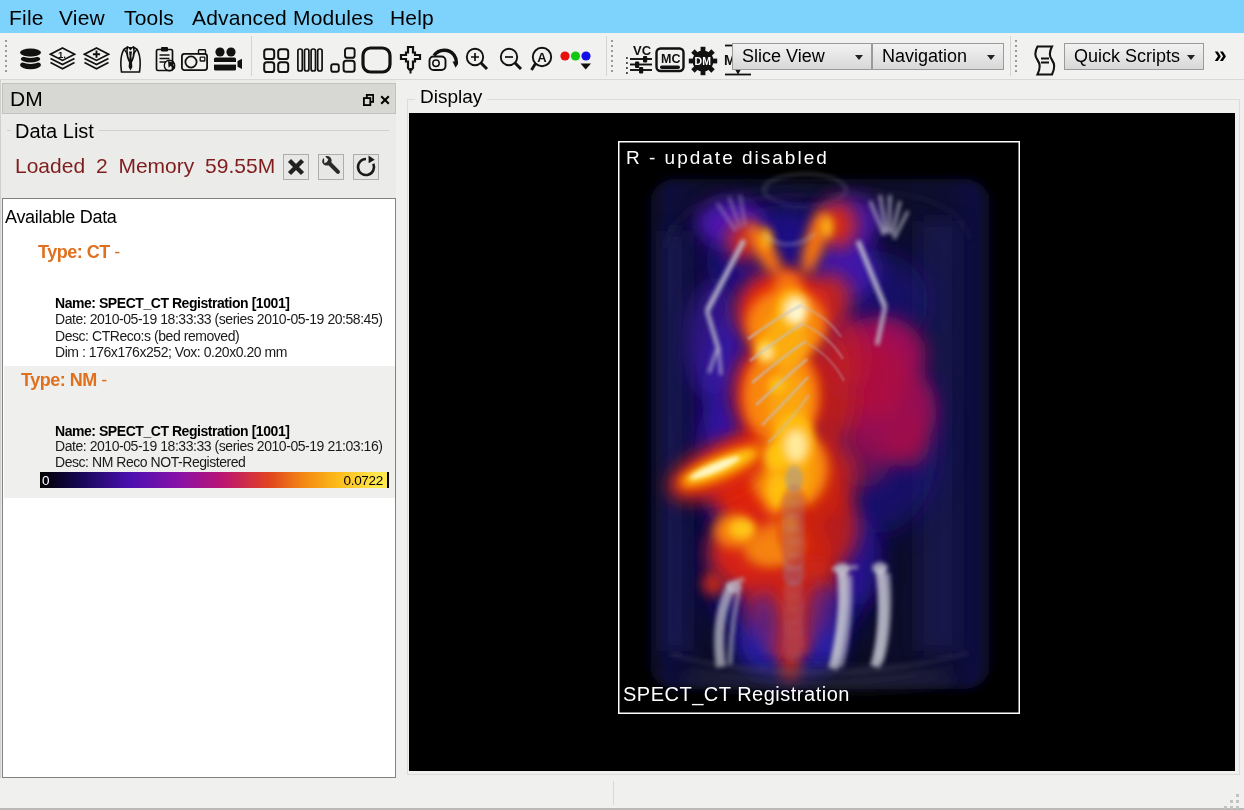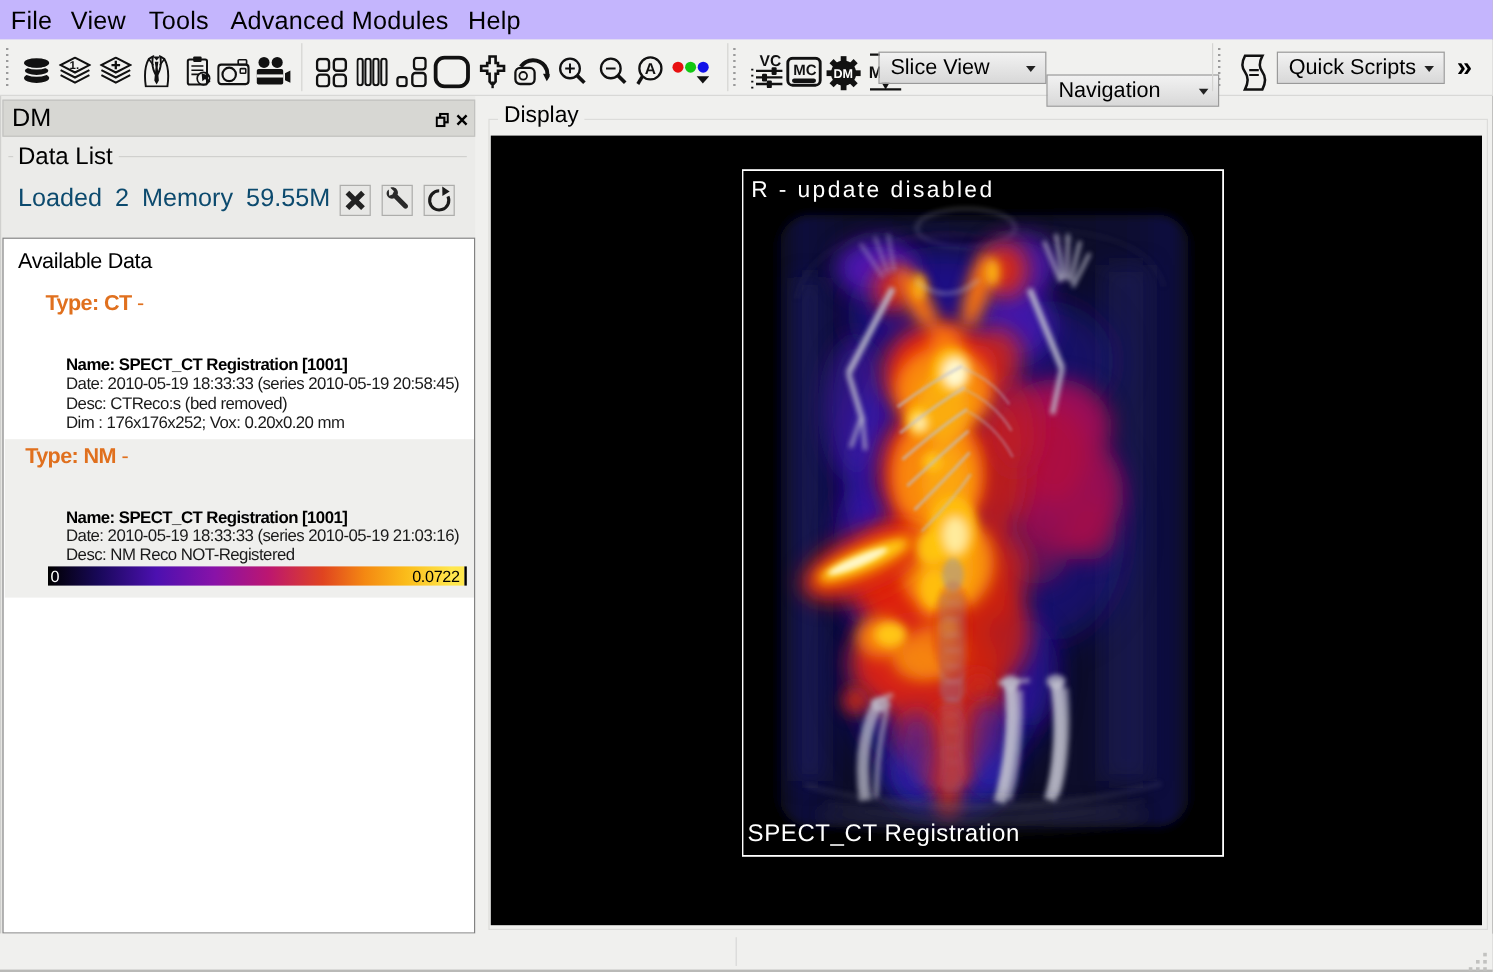--- a/index.html
+++ b/index.html
@@ -1,47 +1,47 @@
 <!DOCTYPE html>
 <html><head>
 <meta charset="utf-8">
 <style>
   * { margin:0; padding:0; box-sizing:border-box; }
   html,body { width:1244px; height:810px; overflow:hidden; }
   body { font-family:"Liberation Sans", sans-serif; background:#f0f0ee; position:relative; }
   .abs { position:absolute; }
 
   
-  #menubar { left:0; top:0; width:1244px; height:33px; background:#c4b5fd; }
+  #menubar { left:0; top:0; width:1244px; height:33px; background:#7dd3fc; }
   #menubar span { position:absolute; top:6px; font-size:21px; color:#000; letter-spacing:0.2px; }
 
   
   #toolbar { left:0; top:33px; width:1244px; height:47px; background:#f1f1ef; border-bottom:1px solid #d8d8d6; }
   .tbhandle { position:absolute; top:7px; width:4px; height:33px;
      background-image:repeating-linear-gradient(#9a9a9a 0 2px, transparent 2px 5px);
      background-size:2px 100%; background-repeat:no-repeat; background-position:1px 0; }
   .tbsep { position:absolute; top:3px; width:1px; height:40px; background:#d4d4d2; }
   .ticon { position:absolute; }
   .combo { position:absolute; top:10px; height:27px; background:linear-gradient(#f2f2f2,#d8d8d8);
      border:1px solid #9a9a9a; font-size:18px; color:#000; padding-left:9px; line-height:24px; }
   .combo .arr { position:absolute; right:8px; top:11px; width:0; height:0;
      border-left:4px solid transparent; border-right:4px solid transparent; border-top:5px solid #222; }
 
   
   #dock { left:0; top:80px; width:396px; height:698px; background:#ebebe9; border-left:1px solid #d0d0ce;}
   #dmtitle { left:1px; top:3px; width:394px; height:31px; background:#d7d7d3; border:1px solid #c2c2c0; }
   #dmtitle .t { position:absolute; left:7px; top:3px; font-size:21px; color:#000; }
   #datalist-label { left:14px; top:40px; font-size:20px; color:#000;text-align:right; }
   .gline { position:absolute; background:#d0d0ce; }
-  #loadedrow { left:14px; top:74px; font-size:21px; color:#0c4a6e; word-spacing:5px; letter-spacing:0px;}
+  #loadedrow { left:14px; top:74px; font-size:21px; color:#7f1d1d; word-spacing:5px; letter-spacing:0px;}
   .sqbtn { position:absolute; top:74px; width:26px; height:26px; background:#e7e7e5; border:1px solid #adadab; }
 
   
   #contentbox { left:1px; top:118px; width:394px; height:580px; background:#ffffff; border:1px solid #828282; }
-  #avail { left:12px; top:8px; font-size:18px; letter-spacing:-0.3px; color:#000; }
+  #avail { left:2px; top:8px; font-size:18px; letter-spacing:-0.3px; color:#000; }
   .typehdr { position:absolute; font-size:18px; font-weight:bold; color:#e0701e; letter-spacing:-0.5px;}
   .nmline { position:absolute; font-size:14px; letter-spacing:-0.45px; color:#1a1a1a; white-space:nowrap;margin-top:28px;}
   .nmname { font-weight:bold; color:#000; }
   .gradbar { position:absolute; left:37px; width:349px; height:16px; }
   .gradbar .lbl { position:absolute; font-size:13.5px; top:1px; letter-spacing:-0.3px;}
   #nmblock { left:1px; top:167px; width:391px; height:132px; background:#efefed; }
 
   
   #displabel { left:415px; top:86px; font-size:19px; color:#000; background:#f0f0ee; padding:0 5px; z-index:3; }
   #dispframe { left:407px; top:99px; width:833px; height:676px; border:1px solid #dcdcda; }
@@ -226,21 +226,21 @@
 
   <svg class="ticon" style="left:1028px; top:11px;" width="31" height="33" viewBox="0 0 31 33">
     <path d="M9.5 2.5 L24 2.5 C21 8 21 12 24 16 C27 20 27 24.5 24 30.5 L9.5 30.5 C12.5 24.5 12.5 20 9.5 16 C6.5 12 6.5 8 9.5 2.5 Z" fill="none" stroke="#111" stroke-width="2.1"></path>
     <path d="M13 14.5 H21 M13 18.5 H21" stroke="#111" stroke-width="1.8"></path>
   </svg>
   </div>
   <div class="tbsep" style="left:251px;"></div>
   <div class="tbsep" style="left:606px;"></div>
   <div class="tbhandle" style="left:610px;"></div>
   <div class="combo" style="left:732px; width:140px;">Slice View<span class="arr"></span></div>
-  <div class="combo" style="left:872px; width:144px;margin-top:19px;">Navigation<span class="arr"></span></div>
+  <div class="combo" style="left:872px; width:132px;">Navigation<span class="arr"></span></div>
   <div class="tbsep" style="left:1010px;"></div>
   <div class="tbhandle" style="left:1014px;"></div>
   <div class="combo" style="left:1064px; width:140px;">Quick Scripts<span class="arr"></span></div>
   <div class="abs" style="left:1214px; top:9px; font-size:23px; font-weight:bold;">»</div>
 </div>
 
 <div class="abs" id="dock">
   <div class="abs" id="dmtitle">
     <span class="t">DM</span>
     <svg width="11" height="12" style="position:absolute; right:21px; top:10px;" viewBox="0 0 11 12">

